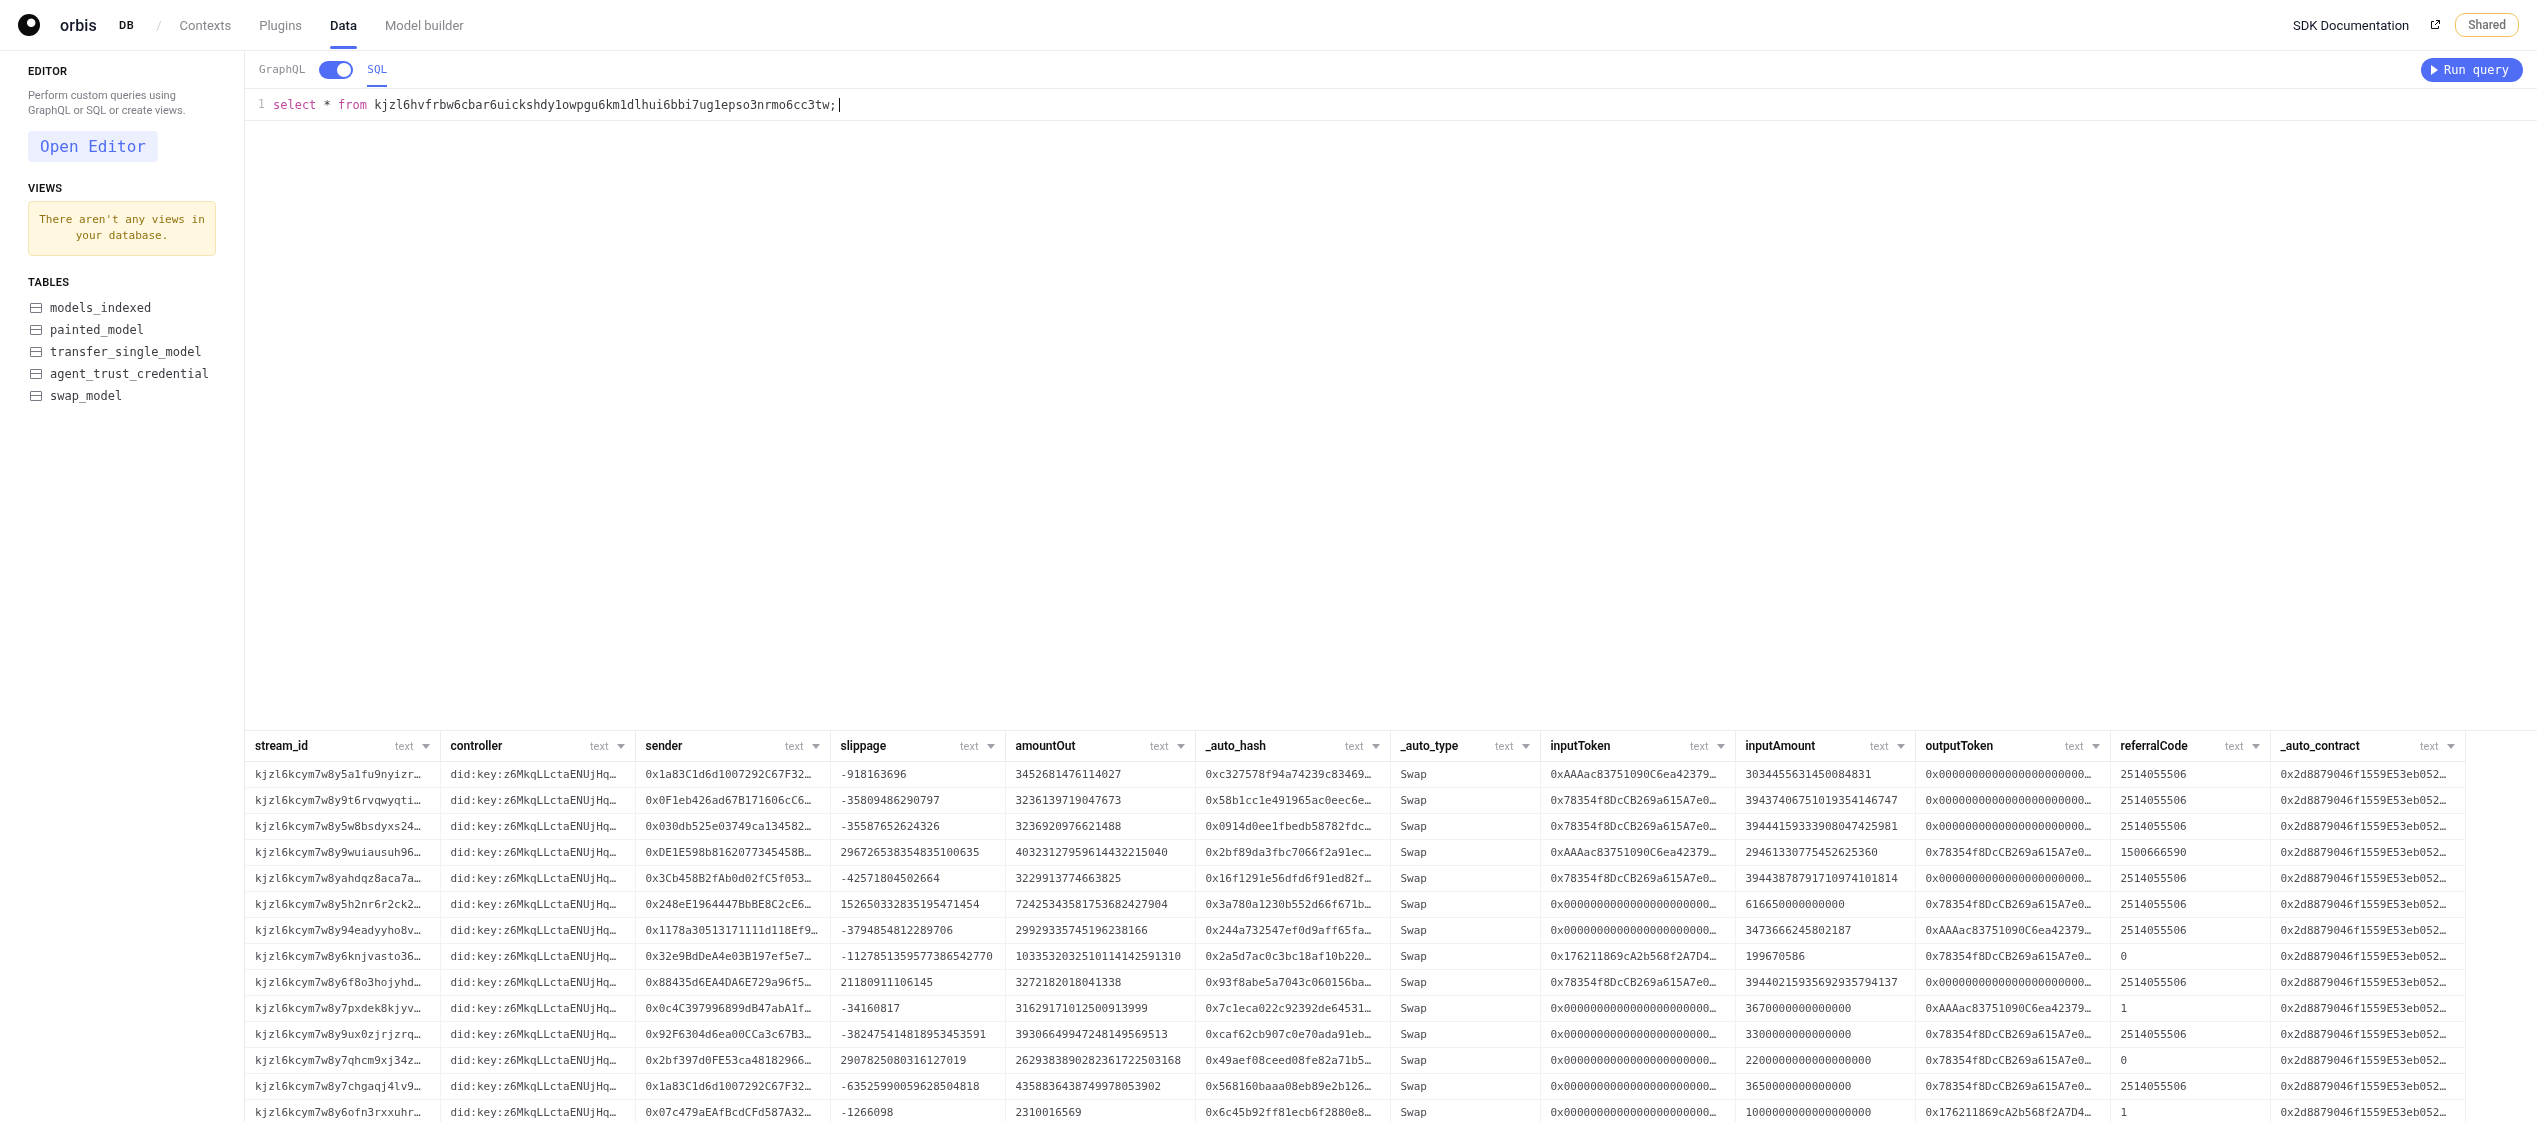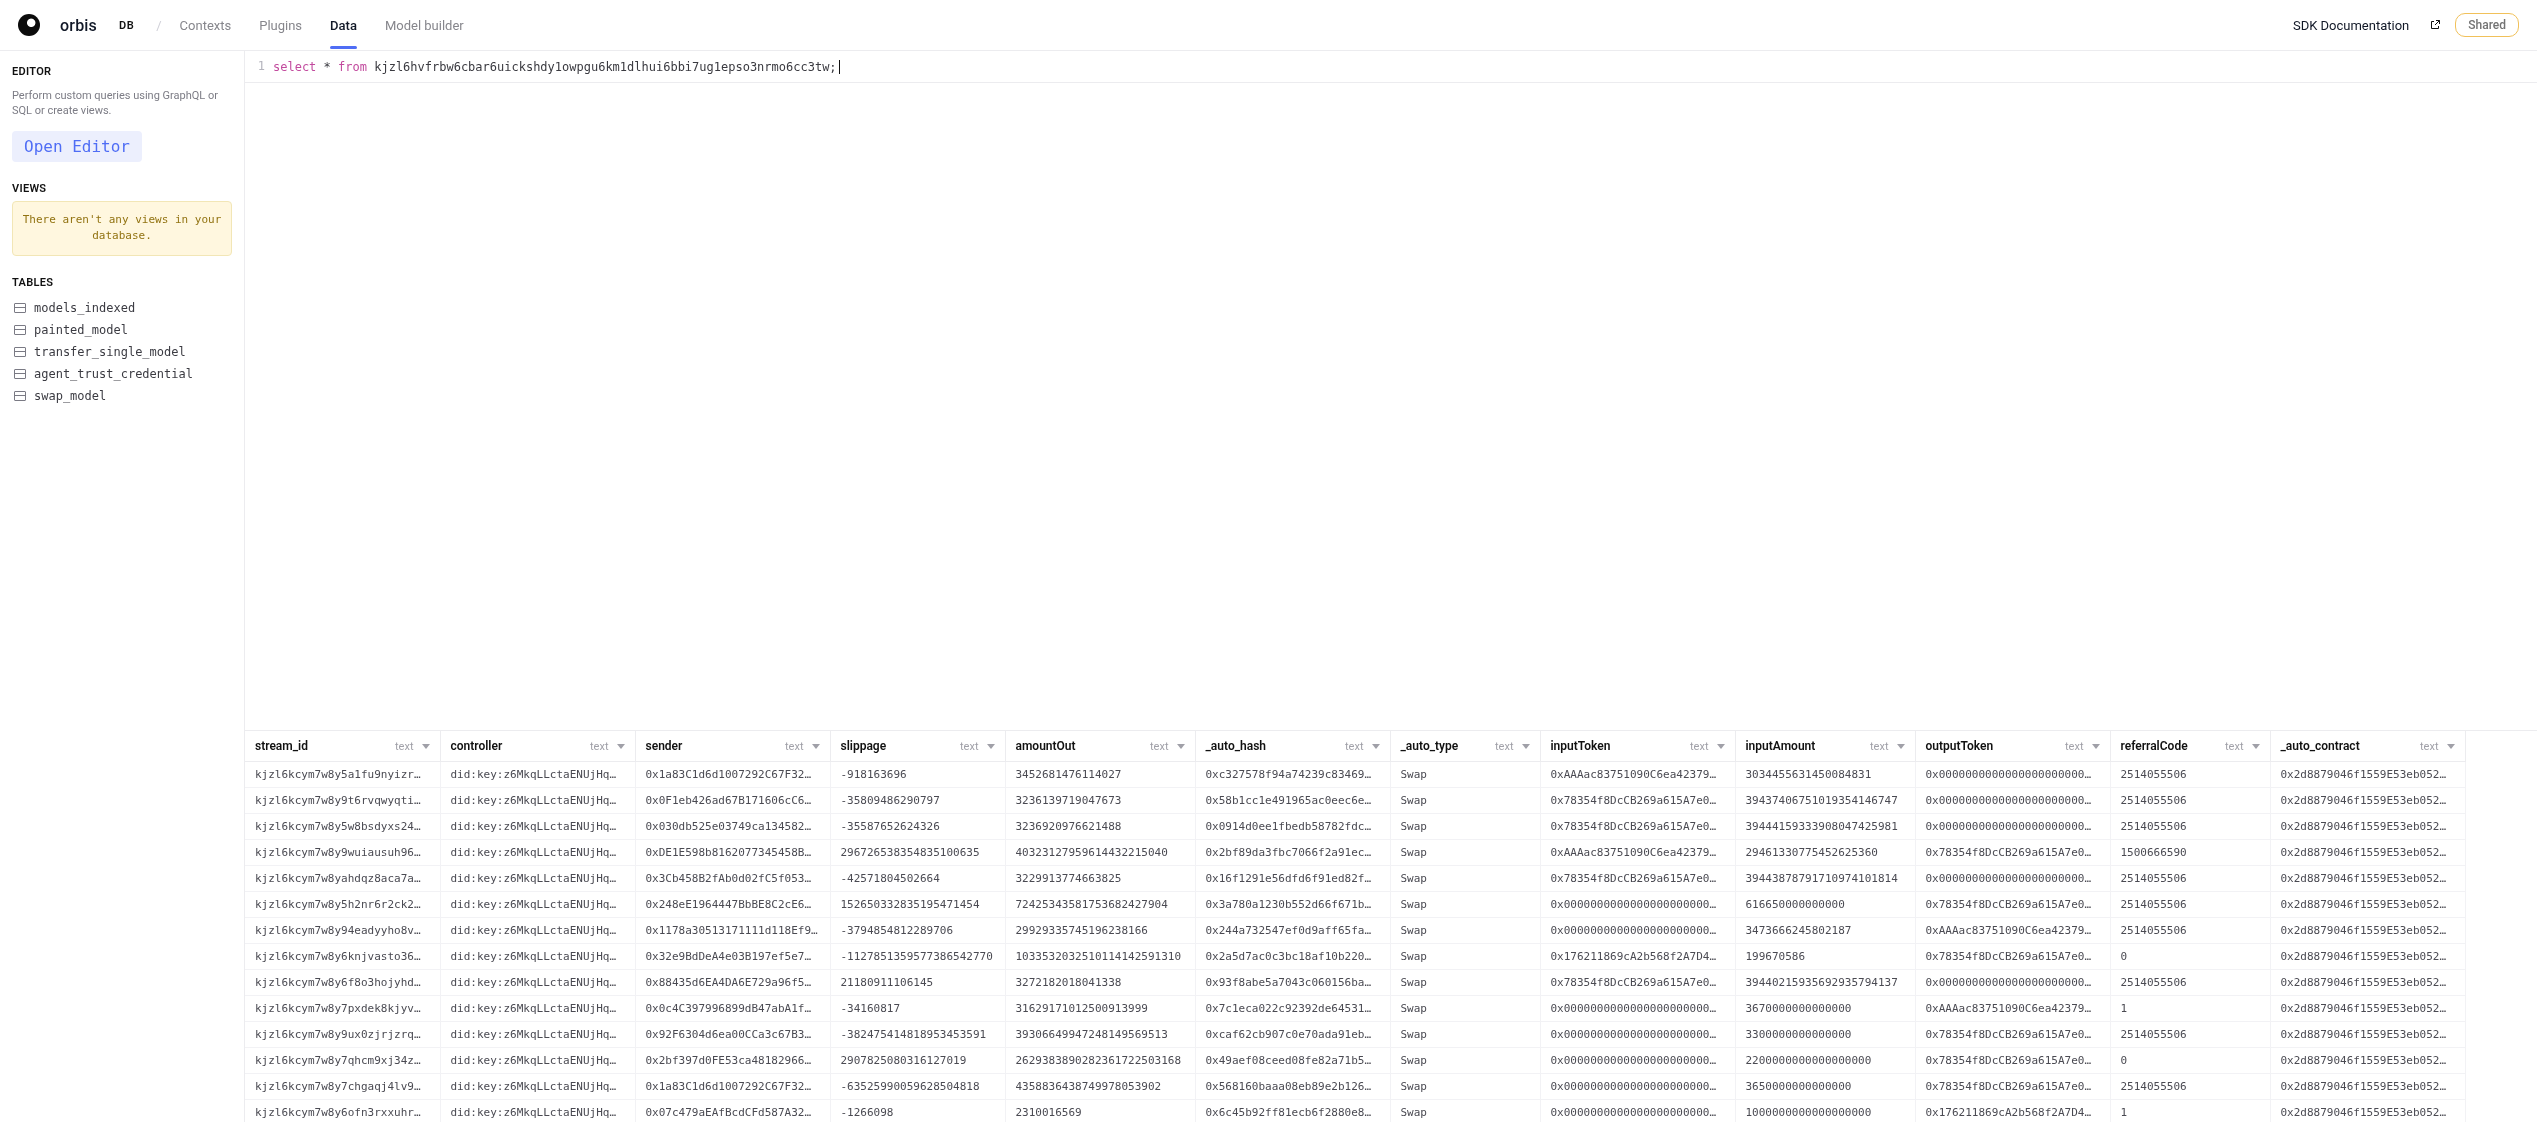--- a/index.html
+++ b/index.html
@@ -49,21 +49,21 @@
       border-radius: 10px; padding: 4px 12px; font-size: 12px; font-weight: 500;
     }
 
     
     .main { display: flex; height: calc(100vh - 51px); }
 
     
     .sidebar {
       width: 245px; min-width: 245px;
       border-right: 1px solid #ececef;
-      padding: 14px 12px;
+      padding: 14px 28px;
       display: flex; flex-direction: column; gap: 10px;
       font-size: 12px;
     }
     .side-title { font-weight: 600; font-size: 11px; letter-spacing: .3px; color:#111; }
     .side-desc { color: #7c7c85; font-size: 11px; line-height: 1.4; }
     .open-editor-btn {
       margin-top: 2px;
       display: inline-block;
       background: #eceffd;
       color: #4f6df5;
@@ -277,20 +277,29 @@
           </div>
           <div class="table-item mono">
             <span class="table-icon"></span>
             <span>swap_model</span>
           </div>
         </div>
     </div>
   </aside>
 
   <section class="content">
+    <div class="editor-bar">
+      <span class="mode-label">GraphQL</span>
+      <div class="toggle"></div>
+      <span class="mode-label active">SQL</span>
+      <button class="run-btn">
+        <span class="play-tri"></span>
+        <span>Run query</span>
+      </button>
+    </div>
 
     <div class="code-area">
       <div class="gutter">1</div>
       <div class="code-line">
         <span class="kw">select</span>
         <span>&nbsp;</span>
         <span>*</span>
         <span>&nbsp;</span>
         <span class="kw">from</span>
         <span>&nbsp;</span>

